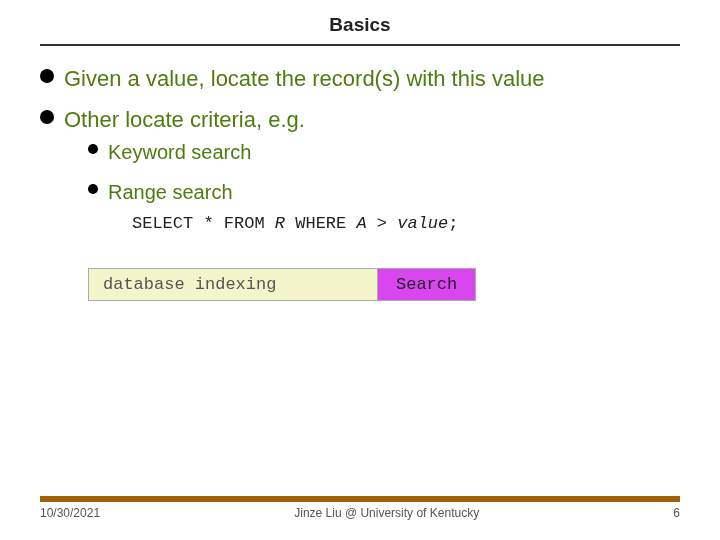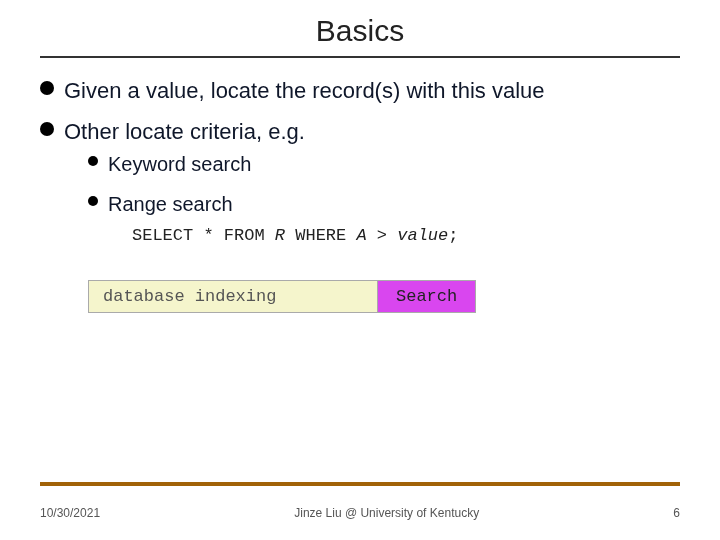--- a/index.html
+++ b/index.html
@@ -22,22 +22,22 @@
     }
 
     .title-bar {
       text-align: center;
       padding: 14px 0 8px 0;
       border-bottom: 2px solid #333;
       margin-bottom: 18px;
     }
 
     .title-bar h1 {
-      font-size: 30px;
-      font-weight: normal;
+      font-size: 19px;
+      font-weight: bold;
       color: #222;
     }
 
     .content {
       flex: 1;
       display: flex;
       flex-direction: column;
       gap: 6px;
     }
 
@@ -58,21 +58,21 @@
     }
 
     .bullet-dot.small {
       width: 10px;
       height: 10px;
       margin-top: 6px;
     }
 
     .bullet-text {
       font-size: 22px;
-      color: #0f172a;
+      color: #4d7c0f;
       line-height: 1.4;
     }
 
     .code-block {
       font-family: 'Courier New', Courier, monospace;
       font-size: 17px;
       color: #222;
       margin-left: 24px;
       margin-top: 4px;
       margin-bottom: 4px;
@@ -117,22 +117,22 @@
       border: 1px solid #aaa;
       border-left: none;
       padding: 6px 18px;
       cursor: pointer;
     }
 
     .footer {
       display: flex;
       justify-content: space-between;
       align-items: center;
-      padding-top: 20px;
-      border-top: 4px solid #a16207;
+      padding-top: 4px;
+      border-top: 6px solid #a16207;
       margin-top: auto;
     }
 
     .footer-date {
       font-size: 12px;
       color: #555;
     }
 
     .footer-center {
       font-size: 12px;

